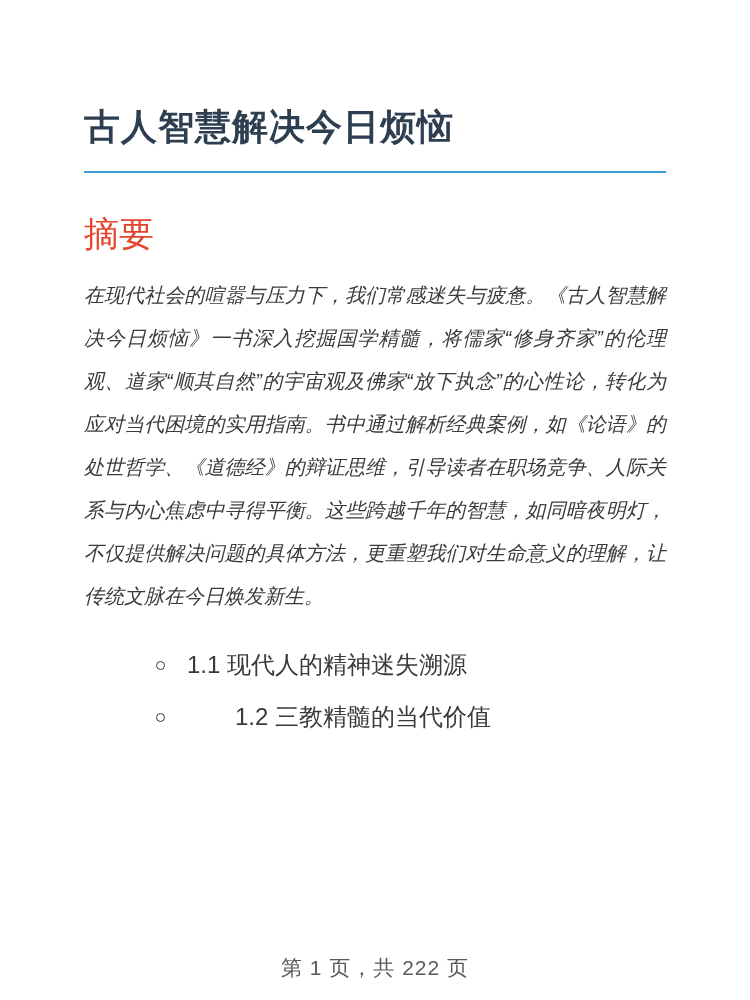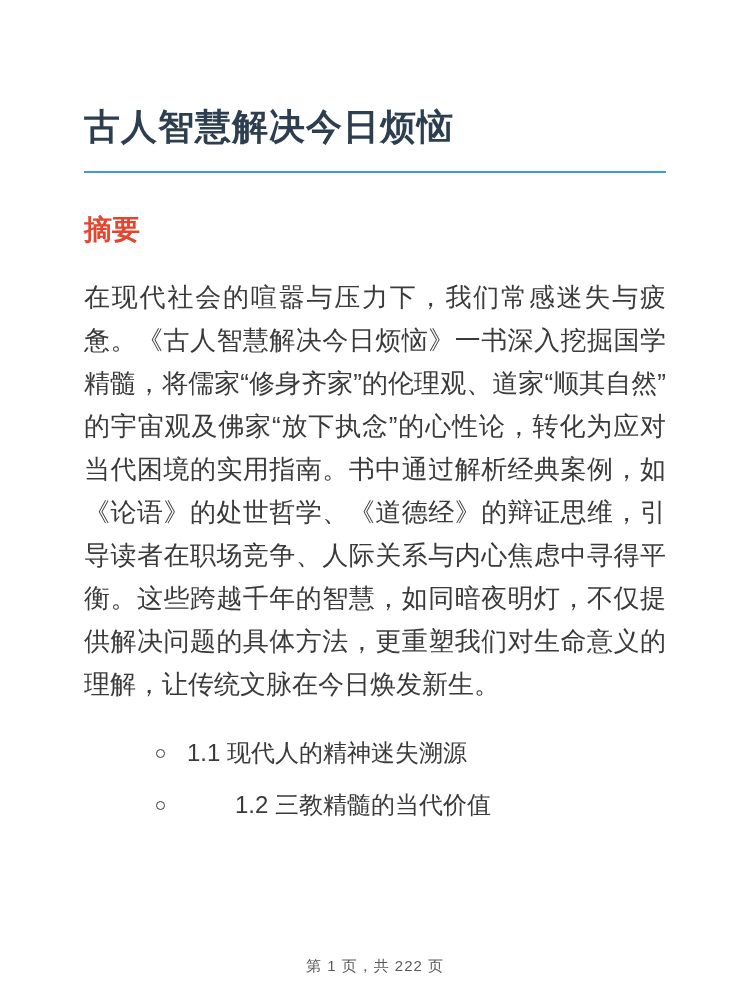--- a/index.html
+++ b/index.html
@@ -24,33 +24,34 @@
     color: #2c3e50;
     line-height: 1.25;
     letter-spacing: 1px;
   }
   .title-rule {
     height: 0;
     border-bottom: 2px solid #3f9bd8;
     margin-top: 22px;
   }
   .section-heading {
-    font-size: 28px;
-    font-weight: 700;
+    font-size: 35px;
+    font-weight: 400;
     color: #e4452f;
     line-height: 1.1;
   }
   .abstract-heading { margin-top: 42px; }
   .abstract-text {
-    margin-top: 30px;
-    font-size: 26px;
+    margin-top: 20px;
+    font-size: 20px;
     line-height: 43px;
     color: #3a3a3a;
     text-align: justify;
     text-justify: inter-ideograph;
+    font-style: italic;
   }
   .toc-heading { margin-top: 44px; }
   .toc-list { margin-top: 30px; }
   .toc-item {
     display: flex;
     align-items: flex-start;
     font-size: 24px;
     line-height: 34px;
     color: #3a3a3a;
   }
@@ -62,24 +63,24 @@
     width: 9px;
     height: 9px;
     border-radius: 50%;
     margin: 13px 22px 0 0;
   }
   .bullet.solid { background: #3a3a3a; }
   .bullet.hollow { background: transparent; border: 1.5px solid #3a3a3a; }
   .footer {
     position: absolute;
     left: 0;
-    bottom: 24px;
+    bottom: 18px;
     width: 100%;
     text-align: center;
-    font-size: 15px;
+    font-size: 21px;
     color: #595959;
     letter-spacing: 1px;
   }
 </style>
 </head>
 <body>
 
 <div class="page">
 
   <h1 class="doc-title">古人智慧解决今日烦恼</h1>

